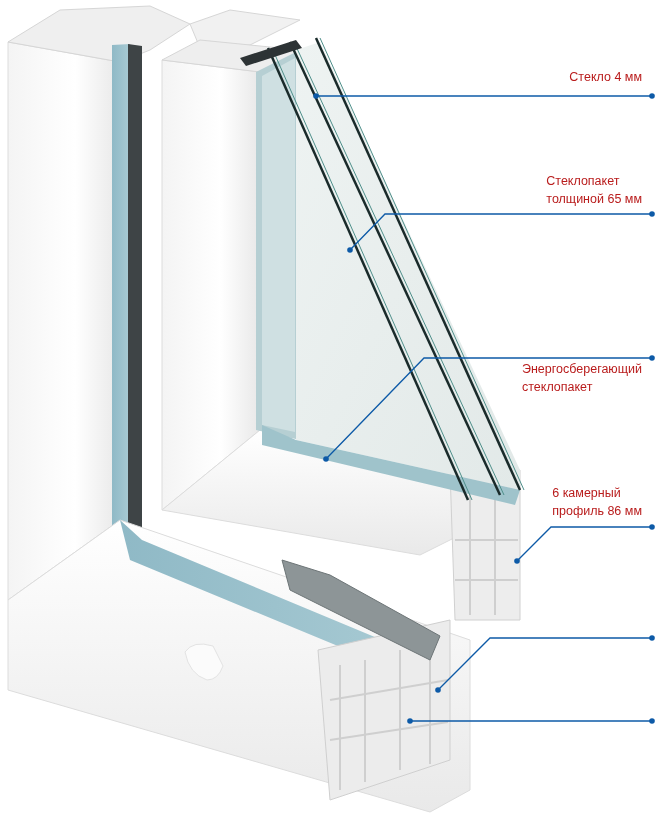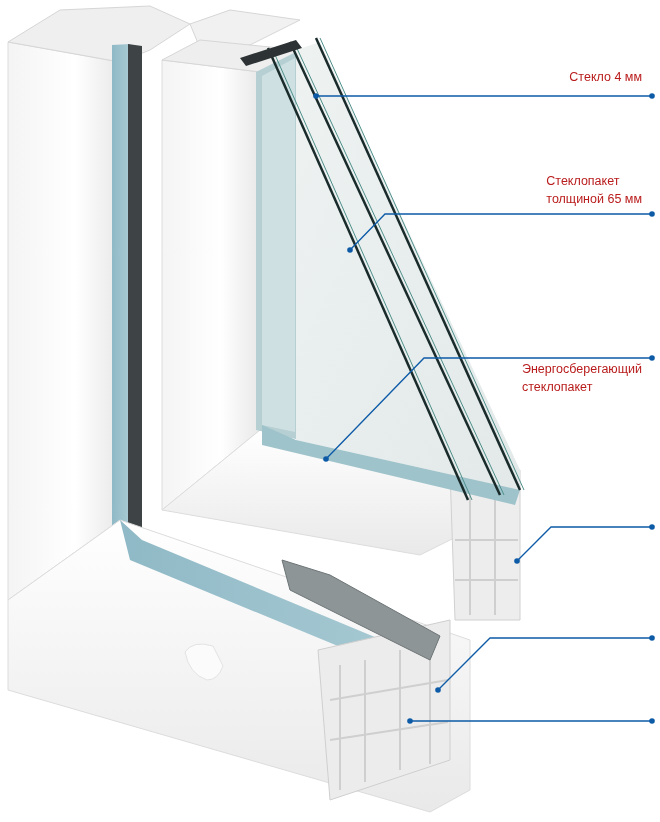--- a/index.html
+++ b/index.html
@@ -128,13 +128,17 @@
     <span>Стекло 4 мм</span>
   </div>
   <div class="label" style="top:172px;">
     <span>Стеклопакет</span>
     <span>толщиной 65 мм</span>
   </div>
   <div class="label" style="top:323px;margin-top:37px;">
     <span>Энергосберегающий</span>
     <span>стеклопакет</span>
   </div>
+  <div class="label" style="top:484px;">
+    <span>6 камерный</span>
+    <span>профиль 86 мм</span>
+  </div>
 </div>
 
 </body></html>

